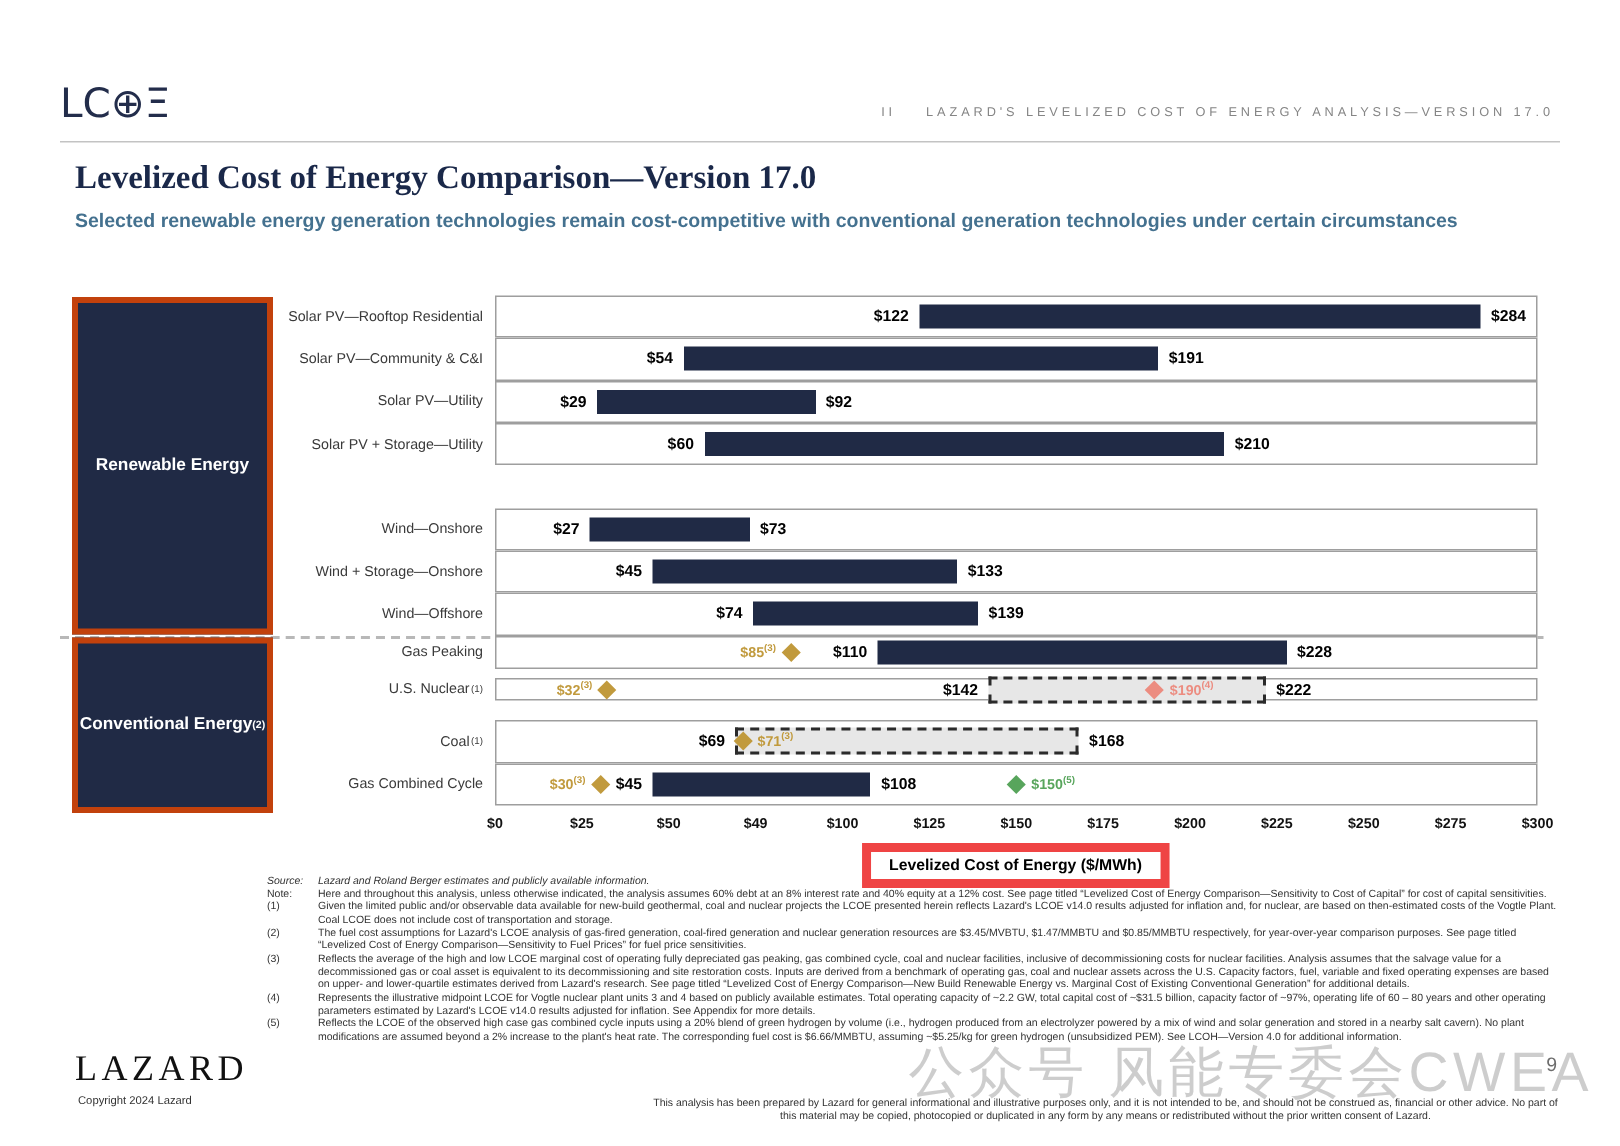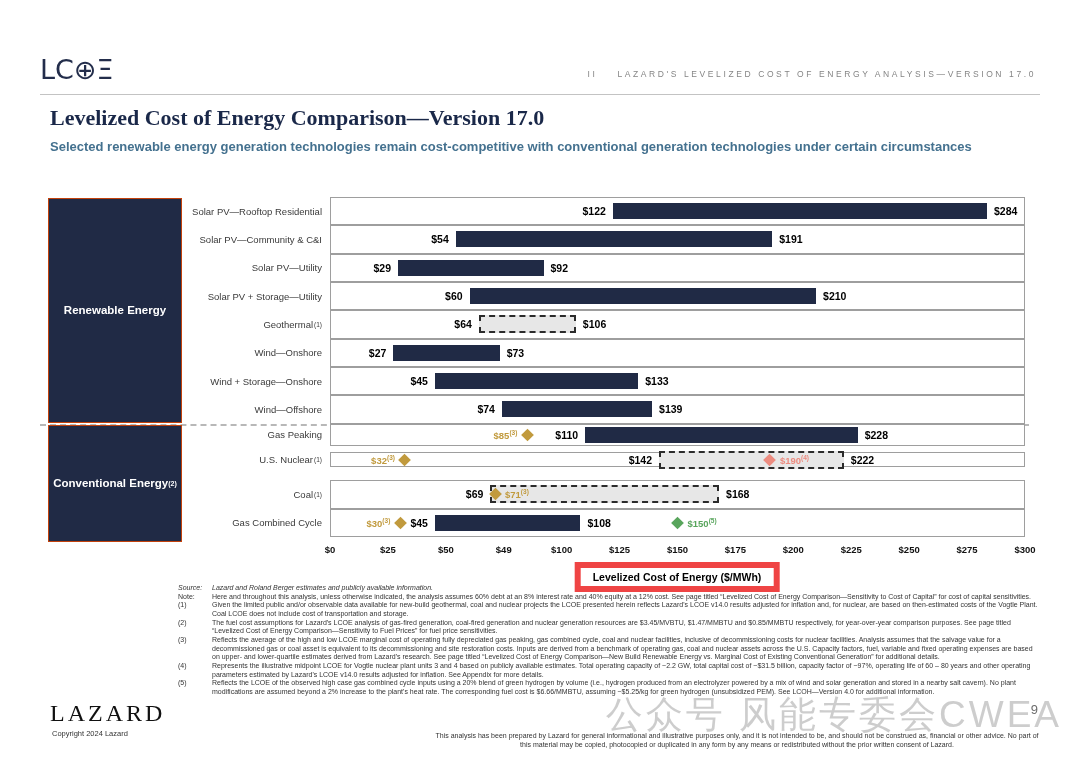--- a/index.html
+++ b/index.html
@@ -17,21 +17,21 @@
   .topright .sect { margin-right:20px; }
   .toprule { position:absolute; left:40px; right:40px; top:94px; border-top:1px solid #c3c3c3; }
   
   .title { position:absolute; left:50px; top:105px; font-family:"Liberation Serif", serif;
            font-weight:bold; font-size:22px; color:#1a2849; }
   .subtitle { position:absolute; left:50px; top:139px; font-size:13px; font-weight:bold; color:#44718f; }
   
   .chart { position:absolute; left:48px; top:197px; width:977px; height:340px; }
   .catbox { position:absolute; left:0; width:134px; background:#202a45; color:#fff;
             display:flex; align-items:center; justify-content:center; text-align:center;
-            font-size:11.5px; font-weight:bold; border:1px solid #c2410c; }
+            font-size:11.5px; font-weight:bold; border:4px solid #c2410c; }
   .catbox sup { font-size:7px; }
   .row { position:absolute; left:0; width:100%; }
   .rowlabel { position:absolute; left:0; width:274px; height:100%; display:flex;
               align-items:center; justify-content:flex-end; font-size:9.5px; color:#3a3a3a; }
   .rowlabel sup { font-size:6.5px; margin-left:1px; }
   .rowbox { position:absolute; left:282px; width:695px; height:100%; background:#fff;
             border:1px solid #9e9e9e; }
   .bar { position:absolute; top:50%; transform:translateY(-50%); height:16px; }
   .bar.solid { background:#202a45; }
   .bar.dashed { background:#e7e7e7; border:2px dashed #2b2b2b; height:18px; }
@@ -110,28 +110,20 @@
         </div>
       </div>
       <div class="row" style="top: 85px; height: 28.3333px;">
         <div class="rowlabel">Solar PV + Storage—Utility</div>
         <div class="rowbox">
           <div class="bar solid" style="left: 20%; width: 50%; background: rgb(32, 42, 69);"></div>
           <span class="val" style="right: calc(80% + 7px);">$60</span>
           <span class="val" style="left: calc(70% + 7px);">$210</span>
         </div>
       </div>
-      <div class="row" style="top: 113.333px; height: 28.3333px;">
-        <div class="rowlabel">Geothermal<sup>(1)</sup></div>
-        <div class="rowbox">
-          <div class="bar dashed" style="left: 21.3333%; width: 14%; background: rgb(231, 231, 231);"></div>
-          <span class="val" style="right: calc(78.6667% + 7px);">$64</span>
-          <span class="val" style="left: calc(35.3333% + 7px);">$106</span>
-        </div>
-      </div>
       <div class="row" style="top: 141.667px; height: 28.3333px;">
         <div class="rowlabel">Wind—Onshore</div>
         <div class="rowbox">
           <div class="bar solid" style="left: 9%; width: 15.3333%; background: rgb(32, 42, 69);"></div>
           <span class="val" style="right: calc(91% + 7px);">$27</span>
           <span class="val" style="left: calc(24.3333% + 7px);">$73</span>
         </div>
       </div>
       <div class="row" style="top: 170px; height: 28.3333px;">
         <div class="rowlabel">Wind + Storage—Onshore</div>

